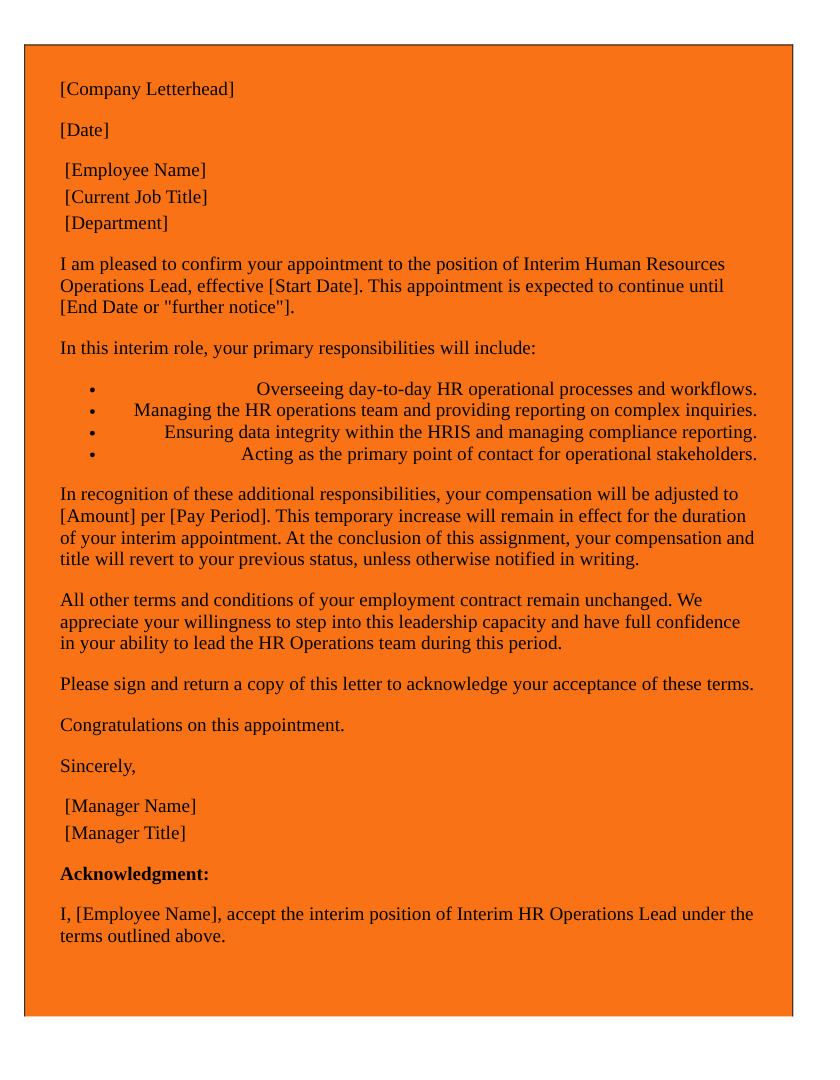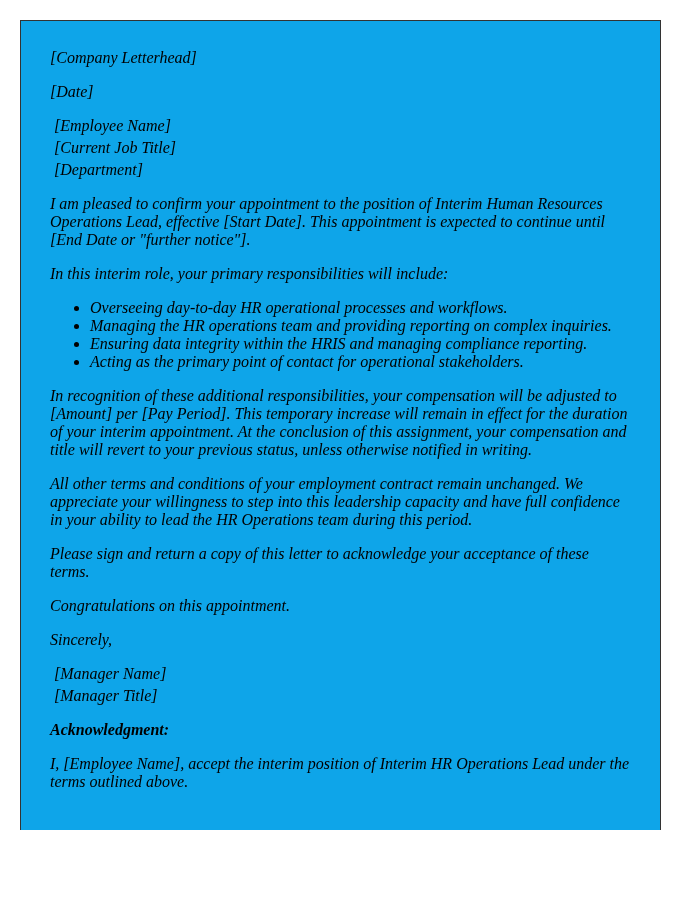--- a/index.html
+++ b/index.html
@@ -11,40 +11,40 @@
       overflow: hidden;
     }
     body {
       font-family: "Liberation Serif", "DejaVu Serif", serif;
       font-size: 16px;
       color: #000000;
     }
     .page {
       position: absolute;
       left: 20px;
-      top: 20px;
+      top: 37px;
       width: 581px;
       height: 751px;
       padding: 28px 29px 30px 29px;
       border: 1px solid #333333;
       border-bottom: none;
       overflow: hidden;
-      background: #0ea5e9;
-      font-style: italic;
+      background: #f97316;
     }
     p {
       margin: 0 0 16px 0;
       line-height: 18px;
     }
     .block p { margin: 4px; }
     .block { margin-bottom: 16px; }
     ul {
       margin: 0 0 16px 0;
       padding-left: 40px;
       line-height: 18px;
+      text-align: right;
     }
     ul li { margin: 0; }
     .bold { font-weight: bold; }
   </style>
 </head>
 <body>
 
 <div class="page">
   <p>[Company Letterhead]</p>
   <p>[Date]</p>

